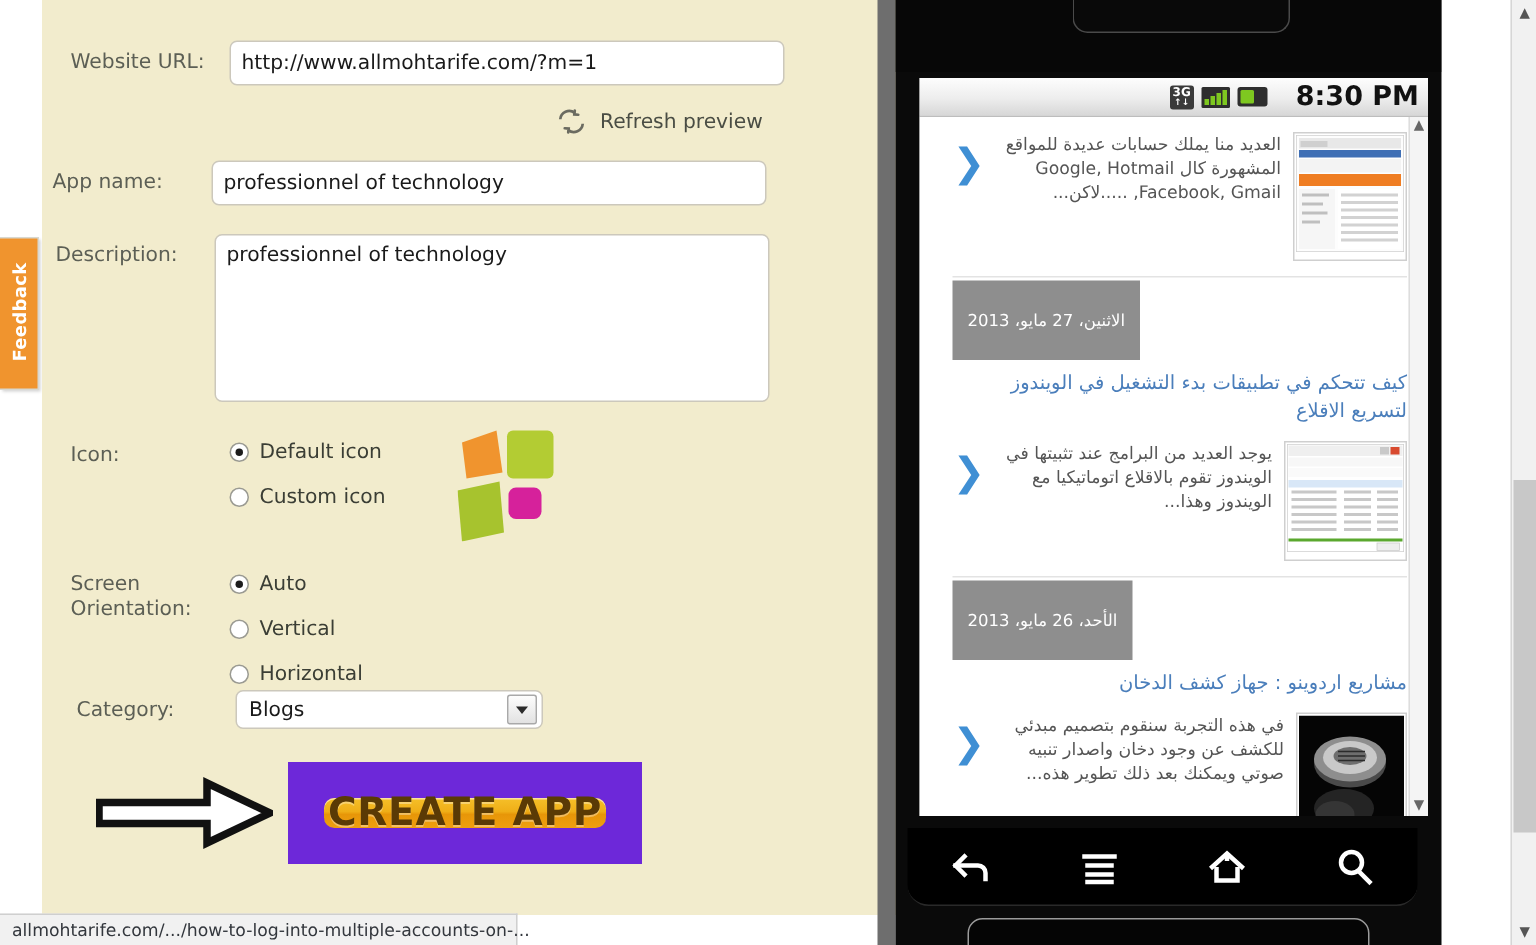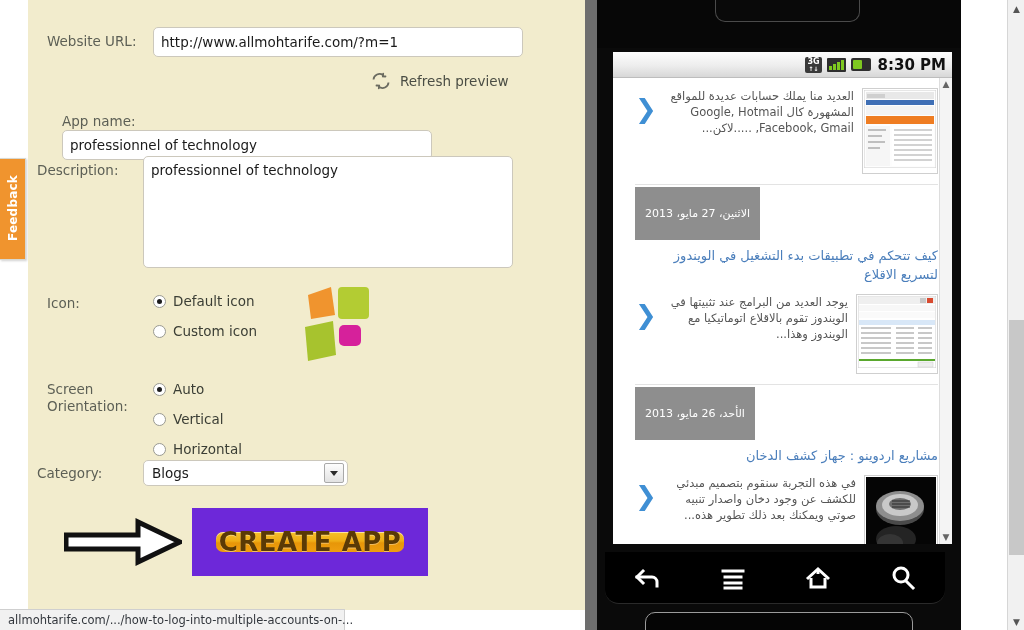--- a/index.html
+++ b/index.html
@@ -63,21 +63,21 @@
   #url-input { width: 370px; height: 30px; }
 
   #refresh-row {
     left: 340px; top: 68px;
     align-items: center; gap: 6px;
     cursor: pointer;
   }
   #refresh-row .rtxt { color: #4a4d44; font-size: 13.5px; }
   .refresh-icon { width: 26px; height: 26px; display:block; }
 
-  #name-row { left: 34px; top: 107px; flex-direction: column; }
+  #name-row { left: 7px; top: 107px; }
   #name-row .lbl { width: 106px; padding-top: 6px; }
   #name-input { width: 370px; height: 30px; }
 
   #desc-row { left: 9px; top: 156px; }
   #desc-row .lbl { width: 106px; padding-top: 6px; }
   #desc-input {
     width: 370px; height: 112px; resize: none;
     line-height: 18px;
   }
 
@@ -94,21 +94,21 @@
   .radio.on::after {
     content: ""; position: absolute;
     left: 3px; top: 3px; width: 5px; height: 5px;
     border-radius: 50%; background: #1c1c1c;
   }
 
   .app-icon { position: absolute; left: 277px; top: 283px; width: 72px; height: 78px; }
 
   #orient-row { left: 19px; top: 381px; }
   #orient-row .lbl { width: 106px; }
-  #cat-row { left: 9px; top: 460px; align-items: center; }
+  #cat-row { left: 23px; top: 460px; align-items: center; }
   #cat-row .lbl { width: 106px; }
   .select-box {
     width: 205px; height: 26px;
     background: #fff;
     border: 1px solid #ccc8bc;
     border-radius: 5px;
     display: flex; align-items: center;
     padding-left: 8px;
     position: relative;
     font-size: 13.5px; color: #1a1a1a;
@@ -205,21 +205,21 @@
   }
   .ic3g em { font-style: normal; font-size: 6px; line-height: 6px; }
   .sig { display: flex; align-items: flex-end; gap: 1px; height: 14px;
          background: #2e2e2e; padding: 2px; border-radius: 1px; }
   .sig i { display:block; width: 3px; background: #7ec820; }
   .batt {
     width: 20px; height: 13px; background: #2e2e2e;
     border-radius: 2px; position: relative; padding: 2px;
   }
   .batt i { display:block; width: 60%; height: 100%; background: #7ec820; border-radius: 1px; }
-  .clock { font-size: 15px; font-weight: bold; color: #111; margin-left: 2px; }
+  .clock { font-size: 18px; font-weight: bold; color: #111; margin-left: 14px; }
 
   .web-view {
     position: relative;
     height: 466px;
     background: #fff;
     overflow: hidden;
     direction: rtl;
     padding: 4px 0 0 0;
   }
   .inner-scroll {

